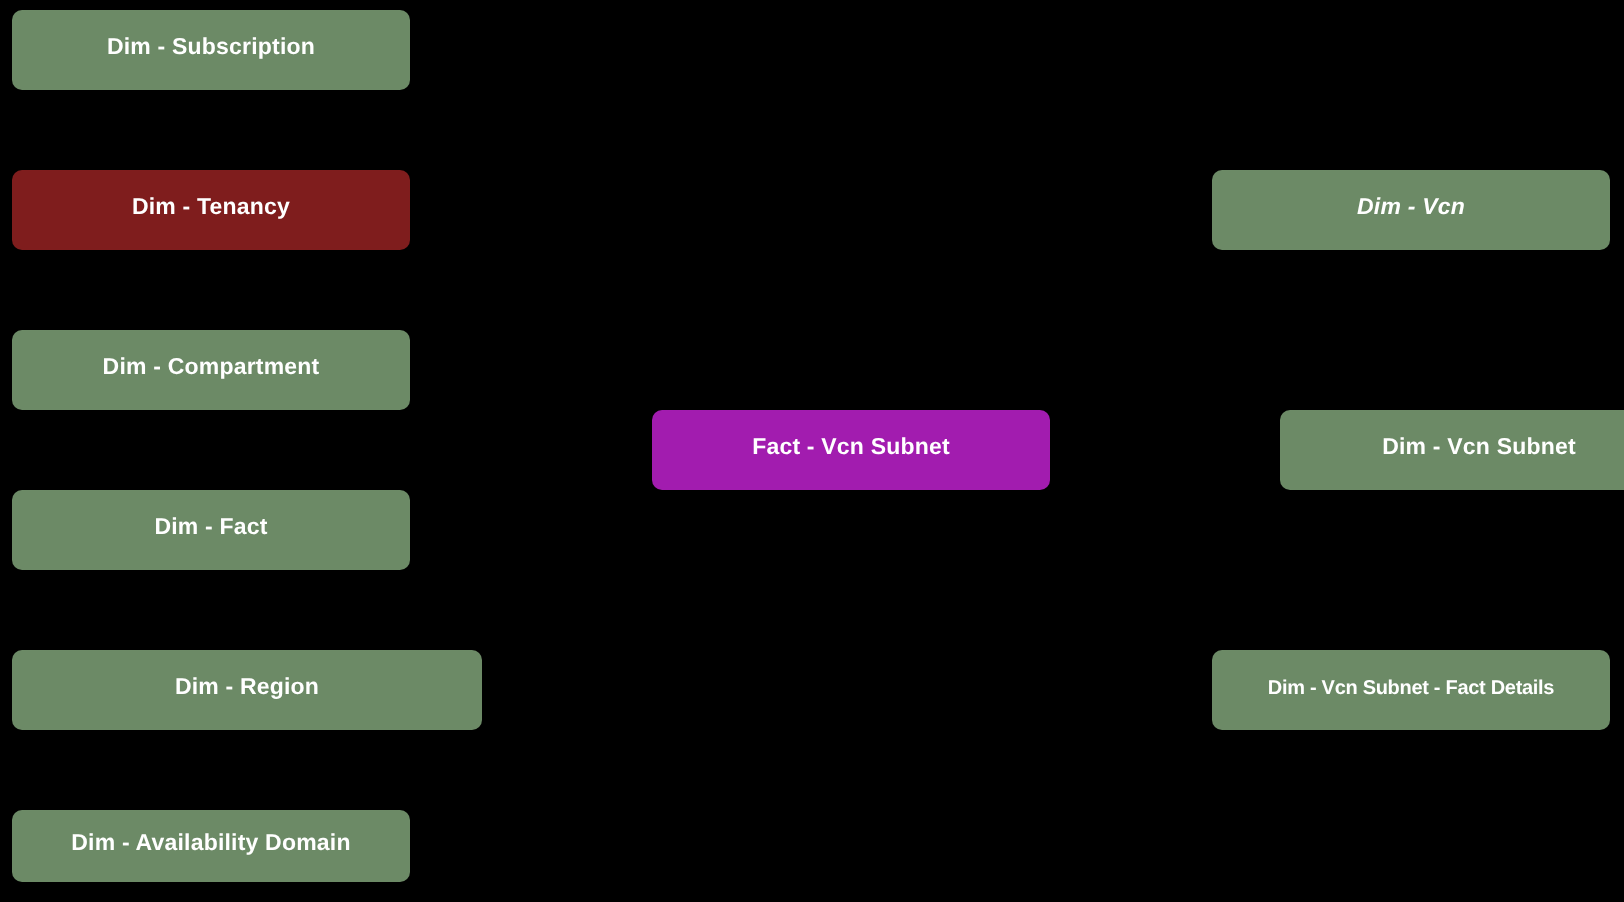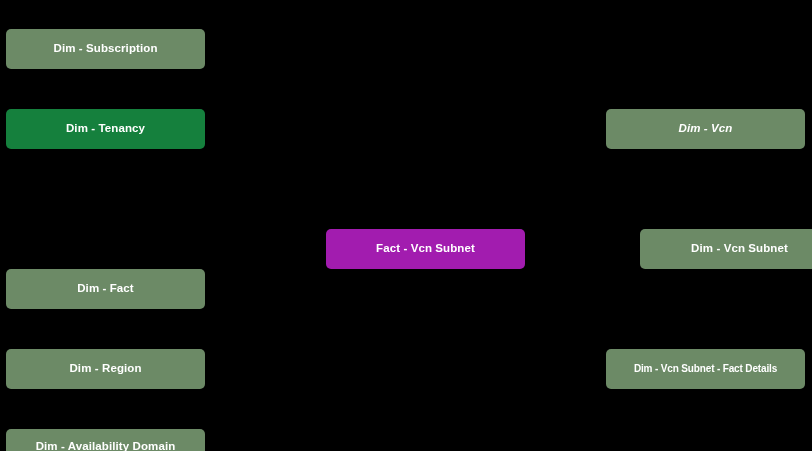--- a/index.html
+++ b/index.html
@@ -26,40 +26,40 @@
     justify-content: center;
     color: #ffffff;
     font-weight: bold;
     font-size: 11.5px;
     line-height: 1;
     text-align: right;
     white-space: nowrap;
     overflow: hidden;
     letter-spacing: 0.1px;
     user-select: none;
-    margin-top: 24px;
   }
   .node.dim {
     background: #6c8a66;
   }
   .node.fact {
     background: #a5522c;
   }
   .node.tight {
     letter-spacing: -0.15px;
     font-size: 10px;
   }
 </style>
 </head>
 <body>
 
 <div id="canvas">
 
 <div class="node dim" style="left: 6px; top: 5px; width: 199px; height: 40px; border-radius: 5px; background: rgb(108, 138, 102); color: rgb(255, 255, 255);">Dim - Subscription</div>
-    <div class="node dim" style="left: 6px; top: 85px; width: 199px; height: 40px; border-radius: 5px; background: #15803d; color: rgb(255, 255, 255);">Dim - Tenancy</div>
+    <div class="node dim" style="left: 6px; top: 85px; width: 199px; height: 40px; border-radius: 5px; background: #7f1d1d; color: rgb(255, 255, 255);">Dim - Tenancy</div>
+    <div class="node dim" style="left: 6px; top: 165px; width: 199px; height: 40px; border-radius: 5px; background: rgb(108, 138, 102); color: rgb(255, 255, 255);">Dim - Compartment</div>
     <div class="node dim" style="left: 6px; top: 245px; width: 199px; height: 40px; border-radius: 5px; background: rgb(108, 138, 102); color: rgb(255, 255, 255);">Dim - Fact</div>
-    <div class="node dim" style="left: 6px; top: 325px; width: 199px; height: 40px; border-radius: 5px; background: rgb(108, 138, 102); color: rgb(255, 255, 255);">Dim - Region</div>
+    <div class="node dim" style="left: 6px; top: 325px; width: 235px; height: 40px; border-radius: 5px; background: rgb(108, 138, 102); color: rgb(255, 255, 255);">Dim - Region</div>
     <div class="node dim" style="left: 6px; top: 405px; width: 199px; height: 36px; border-radius: 5px; background: rgb(108, 138, 102); color: rgb(255, 255, 255);">Dim - Availability Domain</div>
     <div class="node fact" style="left: 326px; top: 205px; width: 199px; height: 40px; border-radius: 5px; background: #a21caf; color: rgb(255, 255, 255);">Fact - Vcn Subnet</div>
     <div class="node dim" style="left: 606px; top: 85px; width: 199px; height: 40px; border-radius: 5px; background: rgb(108, 138, 102); color: rgb(255, 255, 255); font-style: italic;">Dim - Vcn</div>
     <div class="node dim" style="left: 640px; top: 205px; width: 199px; height: 40px; border-radius: 5px; background: rgb(108, 138, 102); color: rgb(255, 255, 255);">Dim - Vcn Subnet</div>
     <div class="node dim tight" style="left: 606px; top: 325px; width: 199px; height: 40px; border-radius: 5px; background: rgb(108, 138, 102); color: rgb(255, 255, 255);">Dim - Vcn Subnet - Fact Details</div>
   </div>
 
 </body></html>

